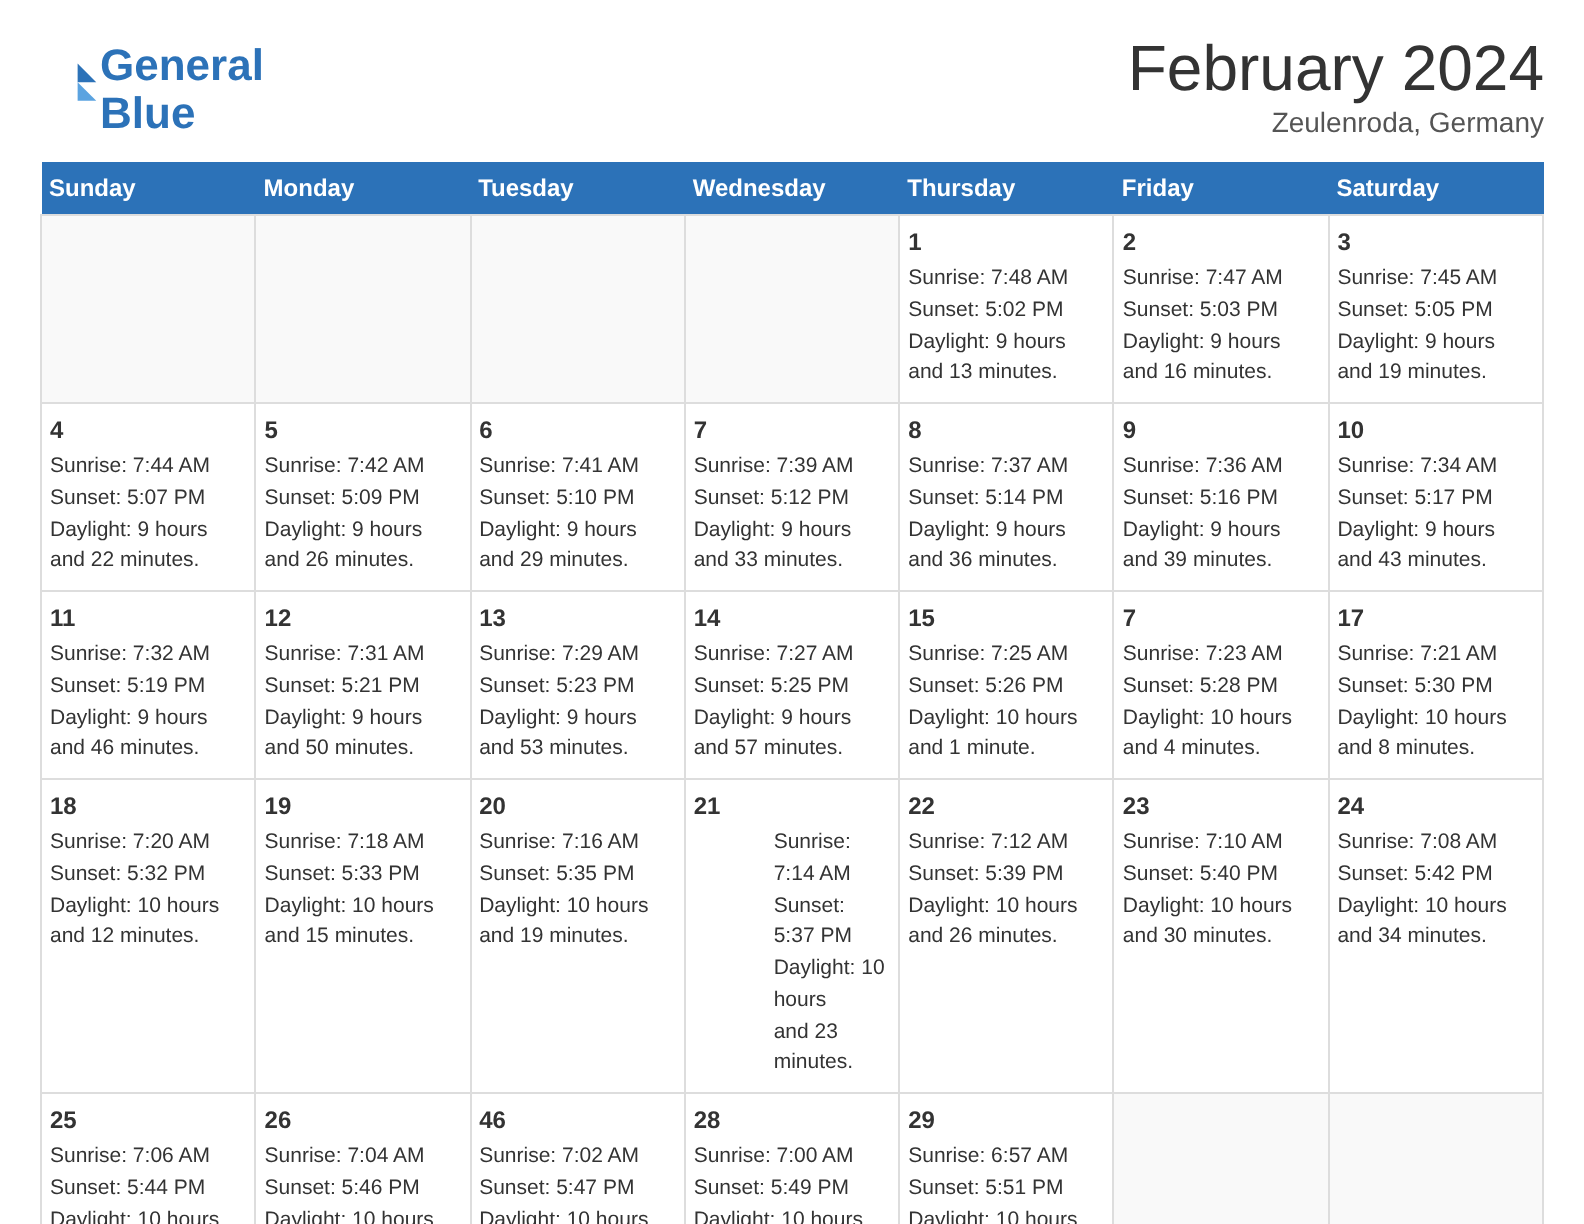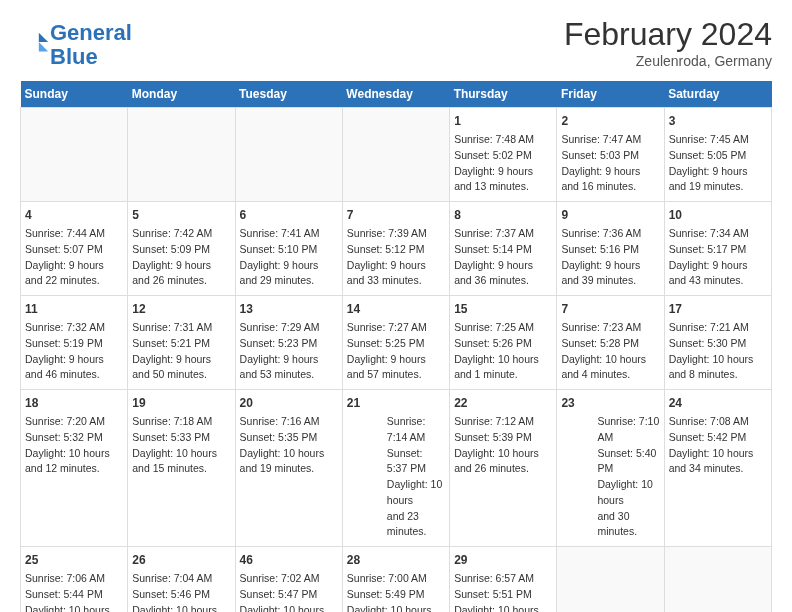--- a/index.html
+++ b/index.html
@@ -283,21 +283,21 @@
         </td>
         <td>
           <span class="day-num">22</span>
           <div class="day-info" style="white-space: pre-line;">Sunrise: 7:12 AM
 Sunset: 5:39 PM
 Daylight: 10 hours
 and 26 minutes.</div>
         </td>
         <td>
           <span class="day-num">23</span>
-          <div class="day-info" style="white-space: pre-line; margin-left: 36px;">Sunrise: 7:10 AM
+          <div class="day-info" style="white-space: pre-line;">Sunrise: 7:10 AM
 Sunset: 5:40 PM
 Daylight: 10 hours
 and 30 minutes.</div>
         </td>
         <td>
           <span class="day-num">24</span>
           <div class="day-info" style="white-space: pre-line;">Sunrise: 7:08 AM
 Sunset: 5:42 PM
 Daylight: 10 hours
 and 34 minutes.</div>

